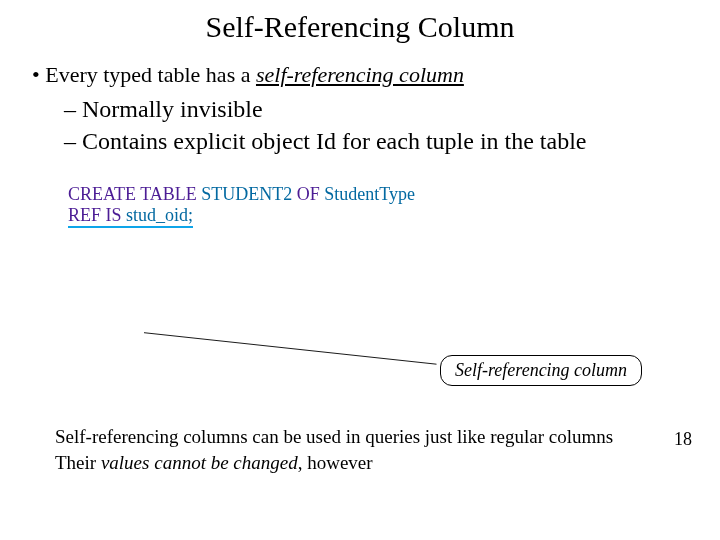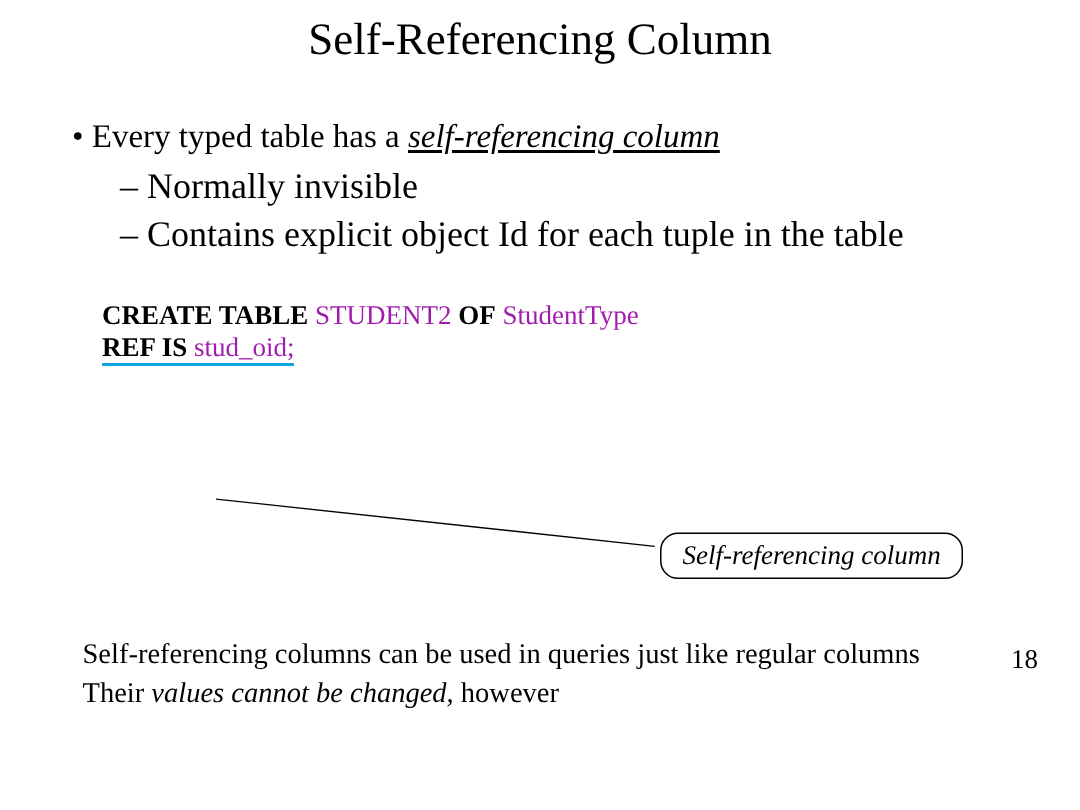--- a/index.html
+++ b/index.html
@@ -23,21 +23,21 @@
     text-align: center;
     font-size: 30px;
     padding-top: 10px;
     font-weight: normal;
   }
   .body {
     padding: 18px 28px 0 28px;
     font-size: 22px;
   }
   ul.lvl1 {
-    margin: 16px;
+    margin: 0;
     padding-left: 22px;
     list-style: none;
   }
   ul.lvl1 > li::before {
     content: "• ";
     margin-left: -18px;
   }
   ul.lvl2 {
     margin: 6px 0 0 0;
     padding-left: 34px;
@@ -56,25 +56,25 @@
     font-style: italic;
   }
   .underline {
     text-decoration: underline;
   }
   .code {
     margin: 28px 0 0 40px;
     font-size: 18px;
   }
   .codeline .kw {
-    color: #000000;
-    font-weight: bold;
+    color: #4c1d95;
+    font-weight: normal;
   }
   .codeline .ident {
-    color: #a21caf;
+    color: #0369a1;
   }
   .ref-underline {
     border-bottom: 2px solid #0ea5e9;
     display: inline-block;
     line-height: 1.15;
   }
   .callout-box {
     position: absolute;
     border: 1px solid #000;
     border-radius: 12px;

